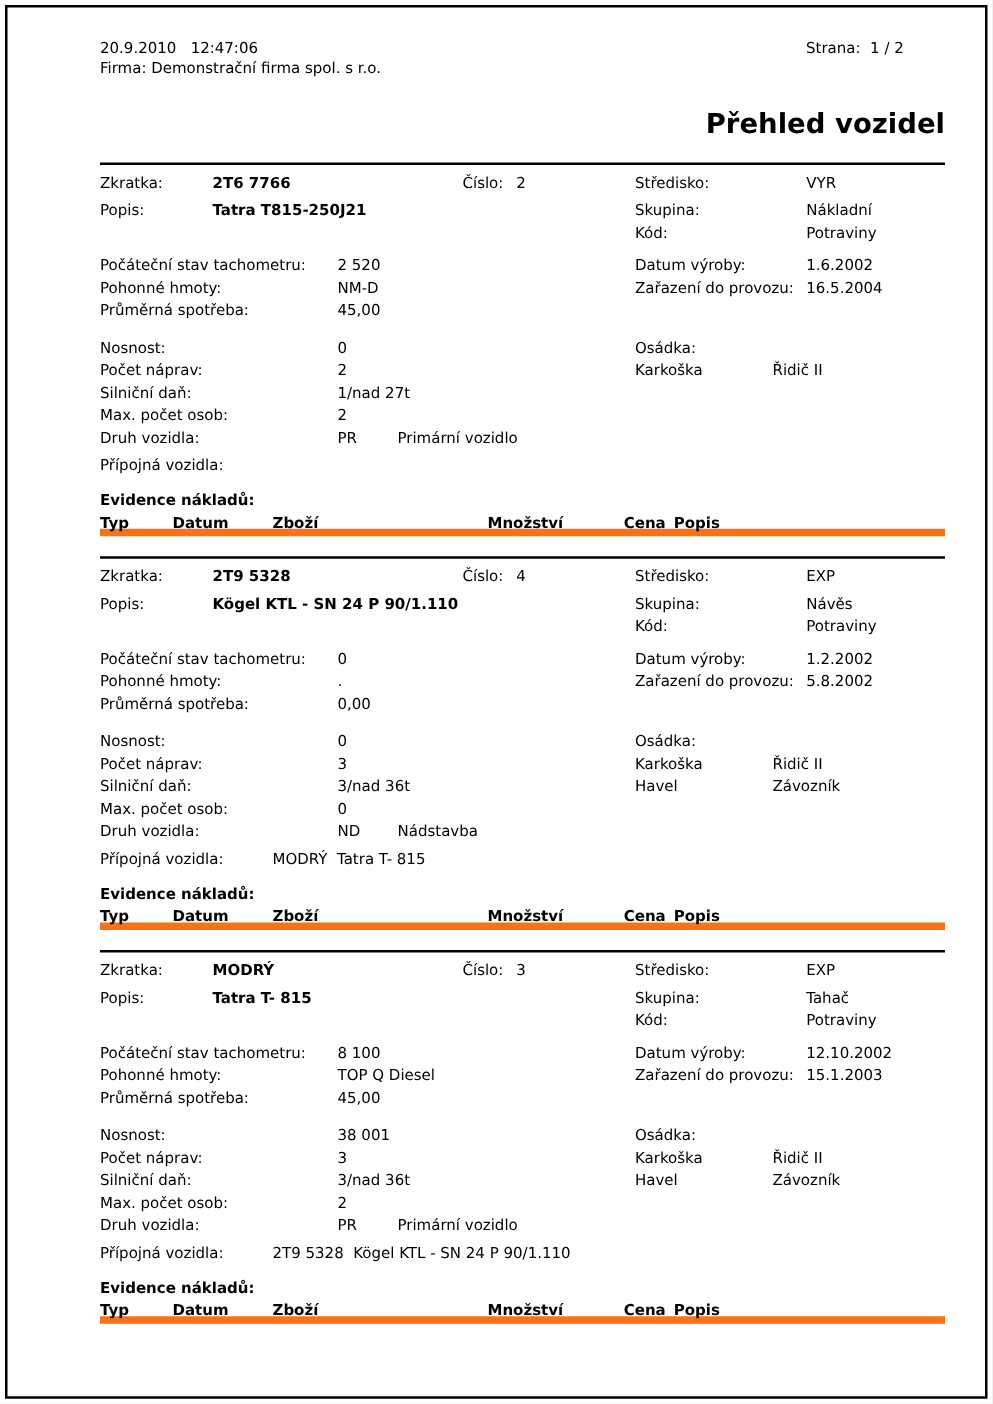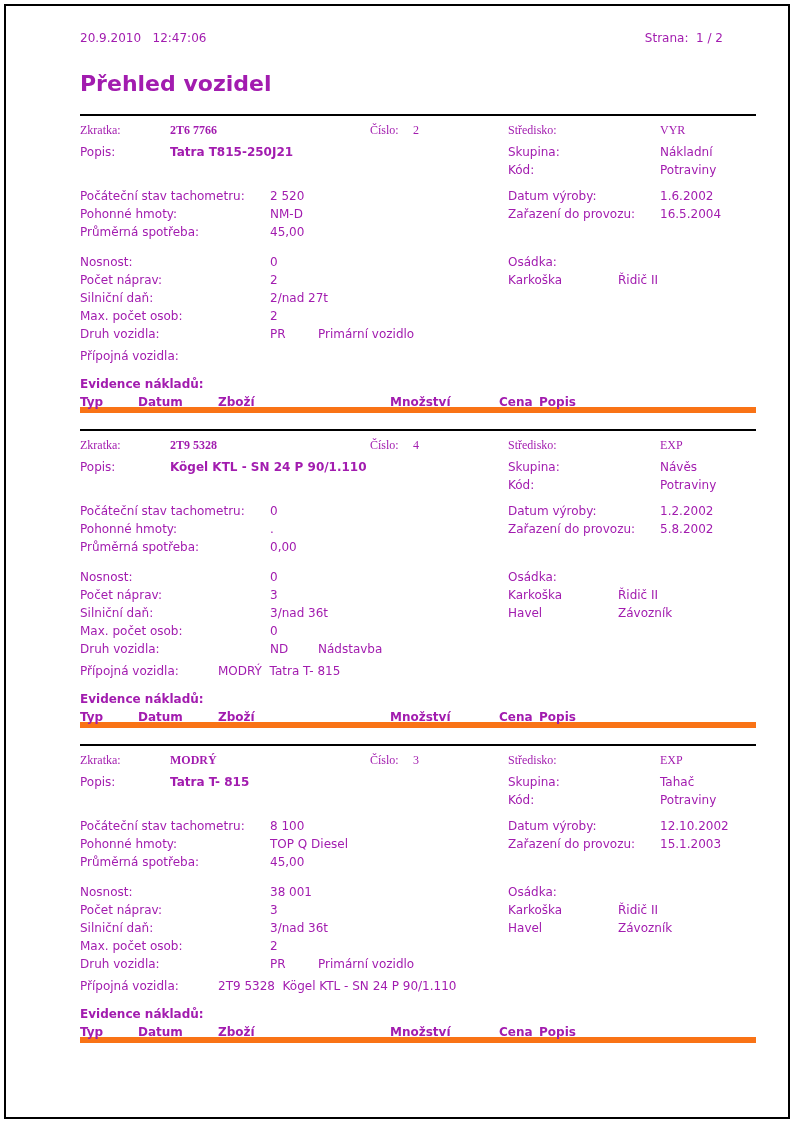--- a/index.html
+++ b/index.html
@@ -1,53 +1,54 @@
 <!DOCTYPE html>
 <html><head>
 <meta charset="utf-8">
 <style>
   * { margin:0; padding:0; box-sizing:border-box; }
   html,body { background:#e8e8e8; }
   .page {
     position:relative; width:794px; height:1123px; background:#ffffff;
-    font-family:"DejaVu Sans", sans-serif; color:#a21caf; overflow:hidden;
+    font-family:"DejaVu Sans", sans-serif; color:#000000; overflow:hidden;
   }
   .frame { position:absolute; inset:4px; border:2px solid #000; pointer-events:none; }
   .content { position:absolute; left:80px; top:0; width:676px; }
 
   .report-header { display:flex; justify-content:space-between; padding-top:30px; font-size:12px; }
   .hdr-left div { line-height:16px; white-space:pre; }
   .page-num { padding-right:33px; white-space:pre; line-height:16px;text-align:right; }
 
-  .title { text-align:left; font-size:22px; font-weight:bold; margin-top:24px; margin-bottom:6px; line-height:28px; }
+  .title { text-align:right; font-size:22px; font-weight:bold; margin-top:24px; margin-bottom:6px; line-height:28px; }
 
   .block { border-top:2px solid #000; margin-top:16px; padding-top:5px; font-size:12px; }
 
   .row { position:relative; height:18px; line-height:18px; }
   .row span { position:absolute; top:0; white-space:pre; }
-  .r-zk { height:22px;font-family:Liberation Serif, serif; }
+  .r-zk { height:22px; }
   .hdrrow { border-bottom:6px solid #f97316; height:20px; }
   .bold { font-weight:bold; }
 
   .sp4{height:4px} .sp8{height:8px} .sp10{height:10px} .sp12{height:12px}
 
   .c0{left:0} .c58{left:58px} .c90{left:90px} .c138{left:138px} .c190{left:190px}
   .c238{left:238px} .c290{left:290px} .c310{left:310px} .c333{left:333px}
-  .c419{left:419px} .c428{left:428px} .c459{left:459px} .c538{left:538px} .c565{left:580px}
+  .c419{left:419px} .c428{left:428px} .c459{left:459px} .c538{left:538px} .c565{left:565px}
 </style>
 </head>
 <body>
 
 <div class="page">
   <div class="frame"></div>
   <div class="content">
 
     <div class="report-header">
       <div class="hdr-left">
         <div>20.9.2010   12:47:06</div>
+        <div>Firma: Demonstrační firma spol. s r.o.</div>
       </div>
       <div class="page-num">Strana:  1 / 2</div>
     </div>
 
     <div class="title">Přehled vozidel</div>
 
     <section class="block">
       <div class="row r-zk">
         <span class="c0">Zkratka:</span>
         <span class="c90 bold">2T6 7766</span>
@@ -90,21 +91,21 @@
         <span class="c428">Osádka:</span>
       </div>
       <div class="row">
         <span class="c0">Počet náprav:</span>
         <span class="c190">2</span>
         <span class="c428">Karkoška</span>
         <span class="c538">Řidič II</span>
       </div>
       <div class="row">
         <span class="c0">Silniční daň:</span>
-        <span class="c190">2/nad 27t</span>
+        <span class="c190">1/nad 27t</span>
         <span class="c428"></span>
         <span class="c538"></span>
       </div>
       <div class="row">
         <span class="c0">Max. počet osob:</span>
         <span class="c190">2</span>
       </div>
       <div class="row">
         <span class="c0">Druh vozidla:</span>
         <span class="c190">PR</span>

